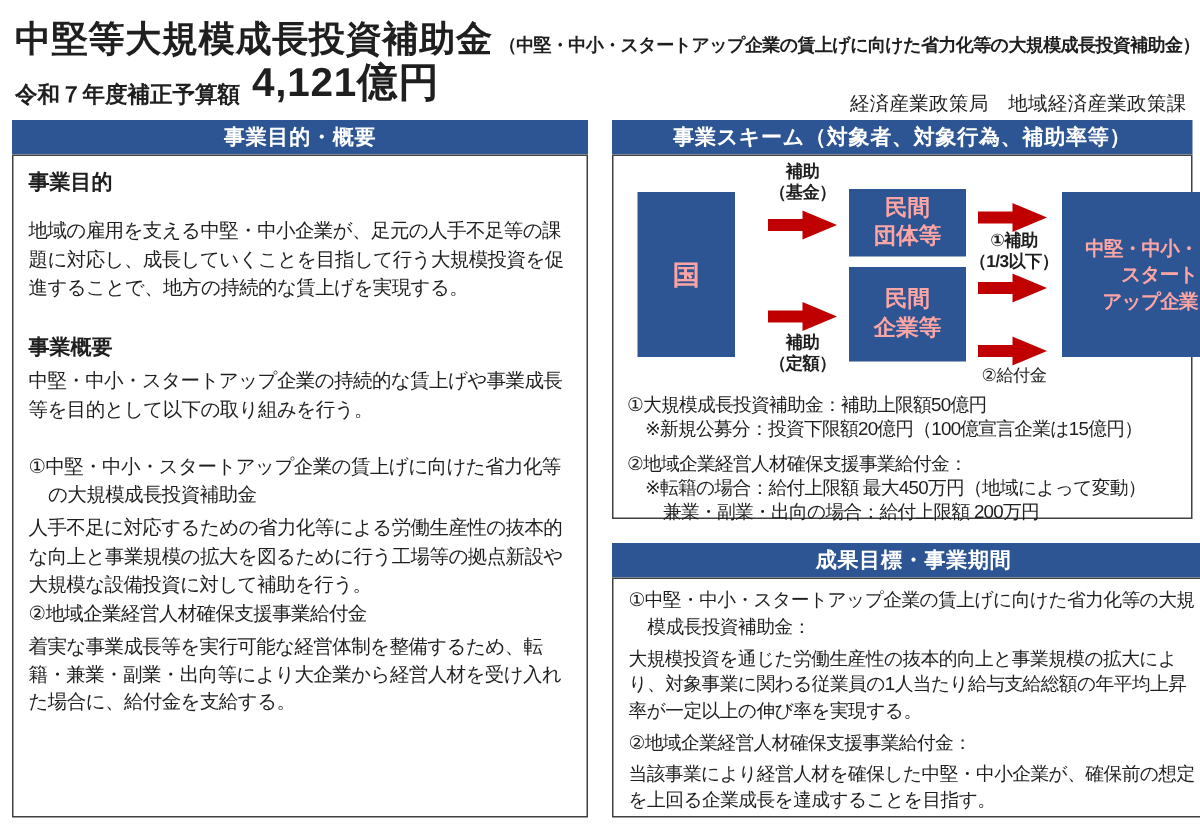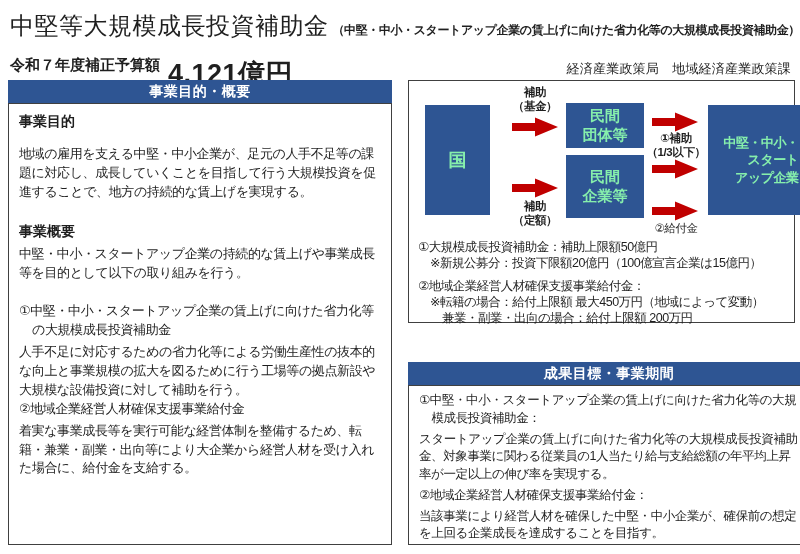--- a/index.html
+++ b/index.html
@@ -12,23 +12,23 @@
   html,body{background:#fff;}
   body{
     font-family:"Liberation Sans","DejaVu Sans",sans-serif;
     color:var(--ink);
     width:800px;height:554px;
   }
   .page{position:relative;width:800px;height:554px;background:#fff;overflow:hidden;}
 
   
   .hdr-line1{position:absolute;left:10px;top:10px;width:786px;display:flex;align-items:baseline;white-space:nowrap;}
-  .hdr-title{font-size:24px;font-weight:normal;letter-spacing:0.5px;}
+  .hdr-title{font-size:24px;font-weight:bold;letter-spacing:0.5px;}
   .hdr-subtitle{font-size:12px;font-weight:bold;margin-left:4px;letter-spacing:-0.4px;}
-  .hdr-line2{position:absolute;left:10px;top:56px;display:flex;align-items:flex-start;white-space:nowrap;}
+  .hdr-line2{position:absolute;left:10px;top:37px;display:flex;align-items:flex-end;white-space:nowrap;}
   .budget-label{font-size:15px;font-weight:bold;}
   .budget-amount{font-size:27px;font-weight:bold;margin-left:8px;letter-spacing:0.5px;}
   .dept{position:absolute;right:9px;top:60px;font-size:13px;letter-spacing:0.2px;}
 
   
   .panel{position:absolute;}
   .panel-bar{height:23px;background:var(--navy);color:#fff;font-size:14px;font-weight:bold;
     display:flex;align-items:center;justify-content:center;letter-spacing:0.5px;}
   .panel-body{background:#fff;border:1.5px solid var(--line);}
 
@@ -43,21 +43,21 @@
 
   .heading{font-size:14px;font-weight:bold;letter-spacing:0;}
   .mb-s{margin-bottom:3px;}
   .mb-m{margin-bottom:14px;}
   .mb-l{margin-bottom:19px;}
   .hang{padding-left:1em;text-indent:-1em;}
   .preline{white-space:pre-line;font-weight:bold;}
 
   
   .diagram{position:relative;height:156px;}
-  .node{position:absolute;background:var(--navy);color:#86efac;font-weight:bold;text-align:center;
+  .node{position:absolute;background:var(--navy);color:#fca5a5;font-weight:bold;text-align:center;
     display:flex;align-items:center;justify-content:center;}
   .node-kuni{left:7px;top:22px;width:65px;height:110px;font-size:18px;}
   .node-dantai{left:148px;top:20px;width:78px;height:45px;font-size:15px;line-height:1.25;}
   .node-kigyo{left:148px;top:72px;width:78px;height:63px;font-size:15px;line-height:1.25;}
   .node-target{left:290px;top:22px;width:106px;height:110px;font-size:13px;line-height:1.35;letter-spacing:-0.5px;text-align:right;}
   .arrow{position:absolute;width:46px;height:20px;background:var(--red);
     clip-path:polygon(0 30%,50% 30%,50% 2%,100% 50%,50% 98%,50% 70%,0 70%);}
   .a1{left:94px;top:34px;}
   .a2{left:94px;top:95px;}
   .a3{left:234px;top:29px;}
@@ -95,20 +95,21 @@
       <div class="heading mb-s">事業概要</div>
       <div class="mb-l">中堅・中小・スタートアップ企業の持続的な賃上げや事業成長等を目的として以下の取り組みを行う。</div>
       <div class="hang mb-s">①中堅・中小・スタートアップ企業の賃上げに向けた省力化等の大規模成長投資補助金</div>
       <div>人手不足に対応するための省力化等による労働生産性の抜本的な向上と事業規模の拡大を図るために行う工場等の拠点新設や大規模な設備投資に対して補助を行う。</div>
       <div class="hang mb-s">②地域企業経営人材確保支援事業給付金</div>
       <div>着実な事業成長等を実行可能な経営体制を整備するため、転籍・兼業・副業・出向等により大企業から経営人材を受け入れた場合に、給付金を支給する。</div>
     </div>
   </div>
 
   <div class="panel panel-scheme">
+    <div class="panel-bar">事業スキーム（対象者、対象行為、補助率等）</div>
     <div class="panel-body">
       <div class="diagram">
         <div class="node node-kuni">国</div>
         <div class="node node-dantai preline">民間
 団体等</div>
         <div class="node node-kigyo preline">民間
 企業等</div>
         <div class="node node-target preline">中堅・中小・
 スタート
 アップ企業</div>
@@ -138,19 +139,19 @@
           <div>　　兼業・副業・出向の場合：給付上限額 200万円</div>
         </div>
       </div>
     </div>
   </div>
 
   <div class="panel panel-goals">
     <div class="panel-bar">成果目標・事業期間</div>
     <div class="panel-body">
       <div class="hang mb-s">①中堅・中小・スタートアップ企業の賃上げに向けた省力化等の大規模成長投資補助金：</div>
-      <div class="mb-s">スタートアップ企業の賃上げに向けた省力化等の大規模成長投資補助金、対象事業に関わる従業員の1人当たり給与支給総額の年平均上昇率が一定以上の伸び率を実現する。</div>
+      <div class="mb-s">大規模投資を通じた労働生産性の抜本的向上と事業規模の拡大により、対象事業に関わる従業員の1人当たり給与支給総額の年平均上昇率が一定以上の伸び率を実現する。</div>
       <div class="hang mb-s">②地域企業経営人材確保支援事業給付金：</div>
       <div>当該事業により経営人材を確保した中堅・中小企業が、確保前の想定を上回る企業成長を達成することを目指す。</div>
     </div>
   </div>
 
 </div>
 
 </body></html>

